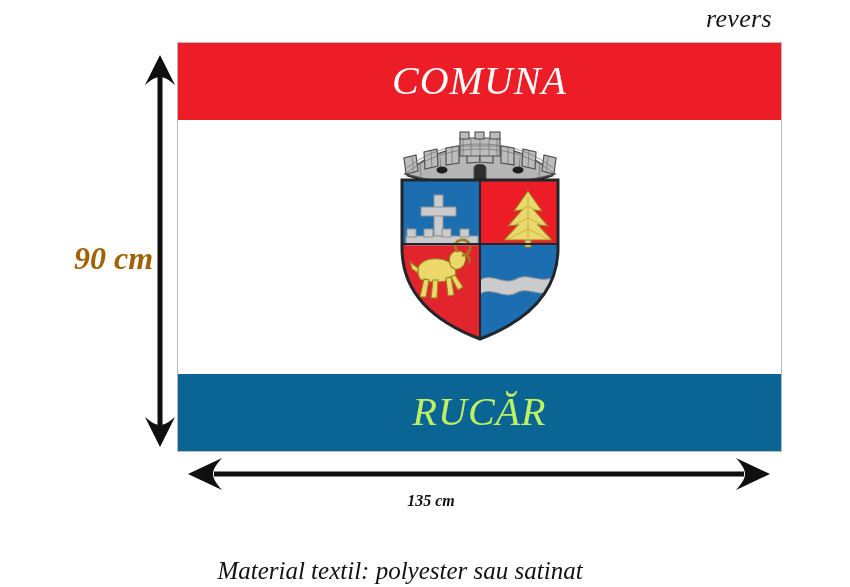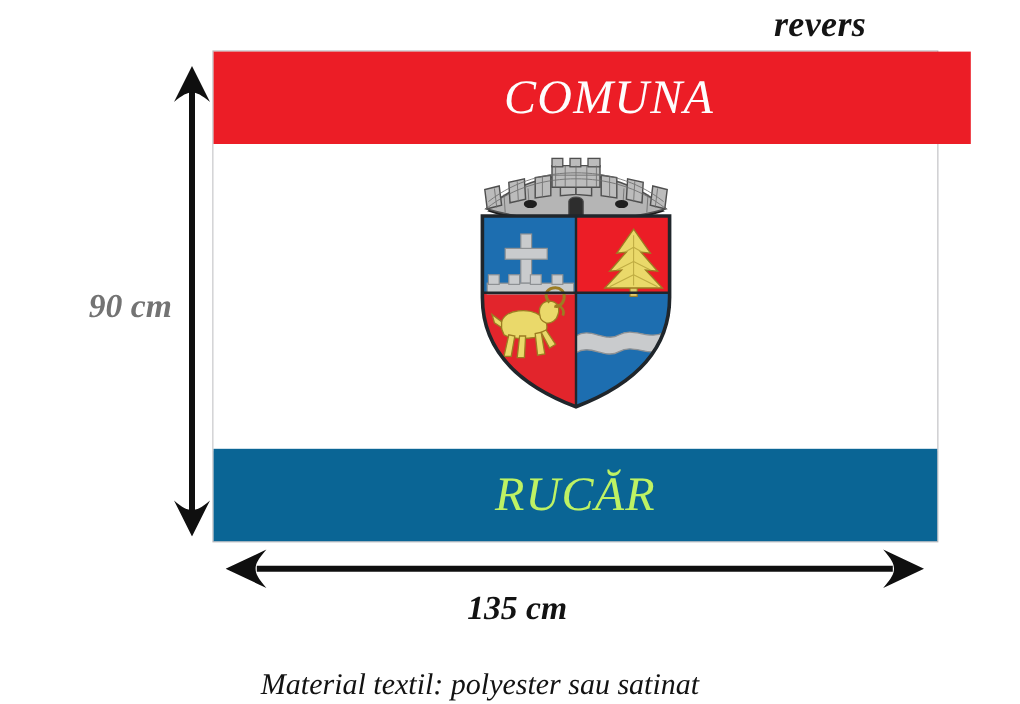--- a/index.html
+++ b/index.html
@@ -12,25 +12,25 @@
     height: 587px;
     position: relative;
     overflow: hidden;
     font-family: "Liberation Serif", "DejaVu Serif", serif;
     color: #1a1a1a;
   }
 
   
   #revers-label {
     position: absolute;
-    left: 645px;
+    left: 706px;
     top: 4px;
-    font-size: 30px;
-    font-style: italic;
-    font-weight: 700;
+    font-size: 26px;
+    font-style: italic;
+    font-weight: 400;
     color: #141414;
     letter-spacing: 0.3px;
     white-space: nowrap;
   }
 
   
   #flag {
     position: absolute;
     left: 177px;
     top: 42px;
@@ -45,21 +45,20 @@
     left: 0;
     width: 100%;
     display: flex;
     align-items: center;
     justify-content: center;
   }
   #band-top {
     top: 0;
     height: 77px;
     background: #ec1d26;
-    padding-left: 28px;
   }
   #band-bottom {
     bottom: 0;
     height: 77px;
     background: #0a6595;
   }
   #band-middle {
     top: 77px;
     height: 256px;
     background: #ffffff;
@@ -108,33 +107,33 @@
     top: 456px;
     width: 582px;
     height: 36px;
   }
   #dim-vertical svg, #dim-horizontal svg { display: block; }
 
   #label-height {
     position: absolute;
     left: 74px;
     top: 240px;
-    font-size: 28px;
+    font-size: 32px;
     font-style: italic;
     font-weight: 700;
-    color: #737373;
+    color: #a16207;
     white-space: nowrap;
   }
   #label-width {
     position: absolute;
     left: 0;
     right: 0;
     top: 492px;
     text-align: center;
-    font-size: 28px;
+    font-size: 16px;
     font-style: italic;
     font-weight: 700;
     color: #121212;
   }
   #label-width span { position: relative; left: 6px; }
 
   
   #caption {
     position: absolute;
     left: 0;

